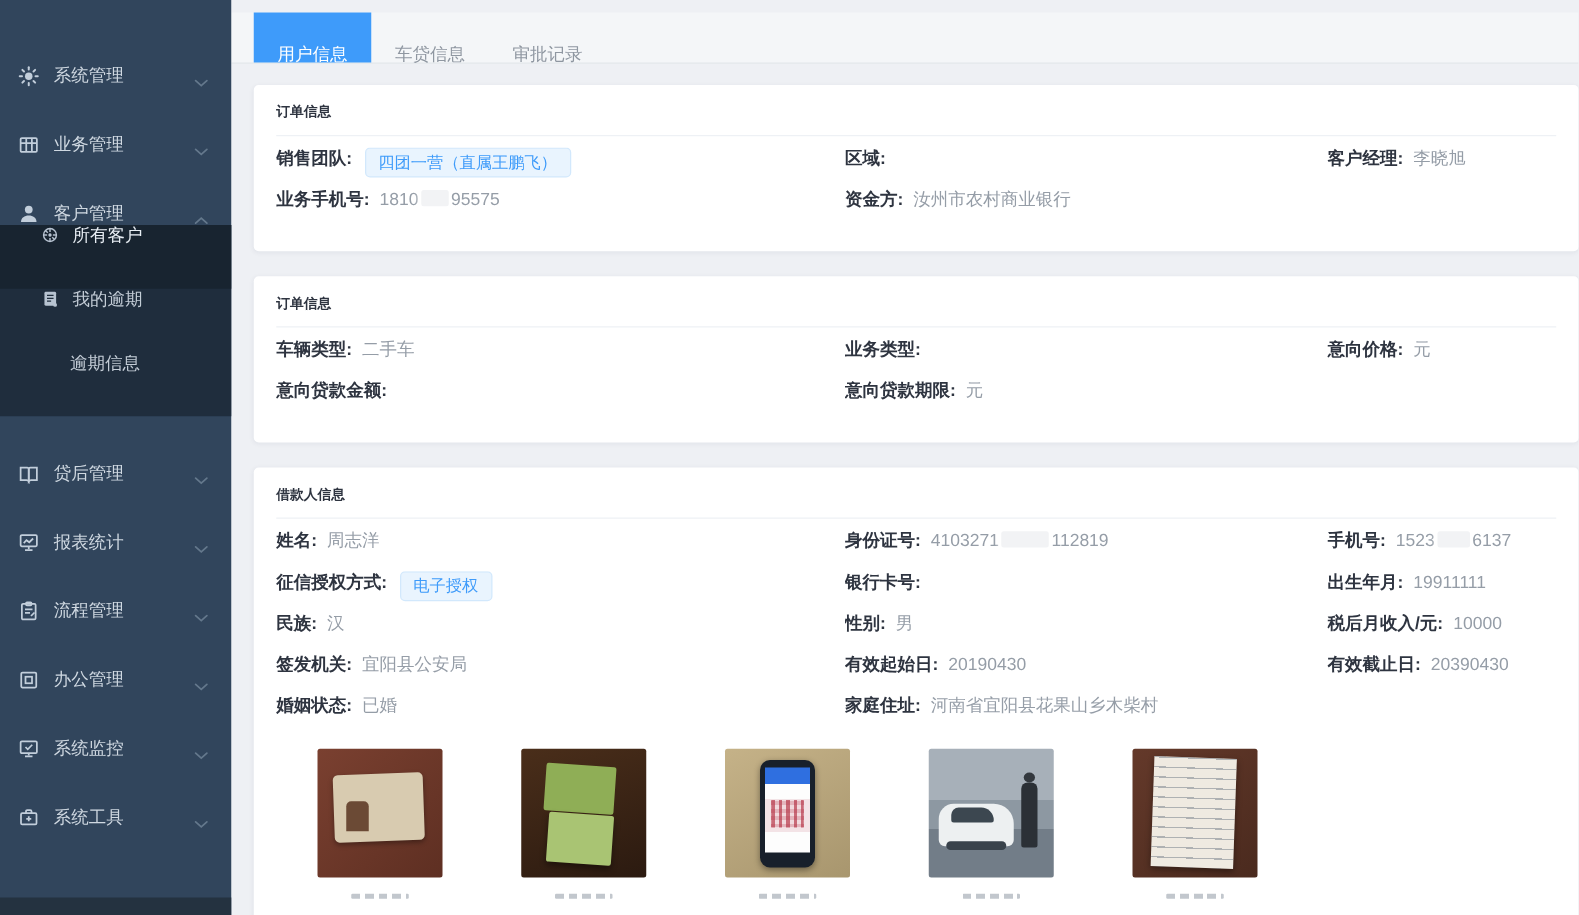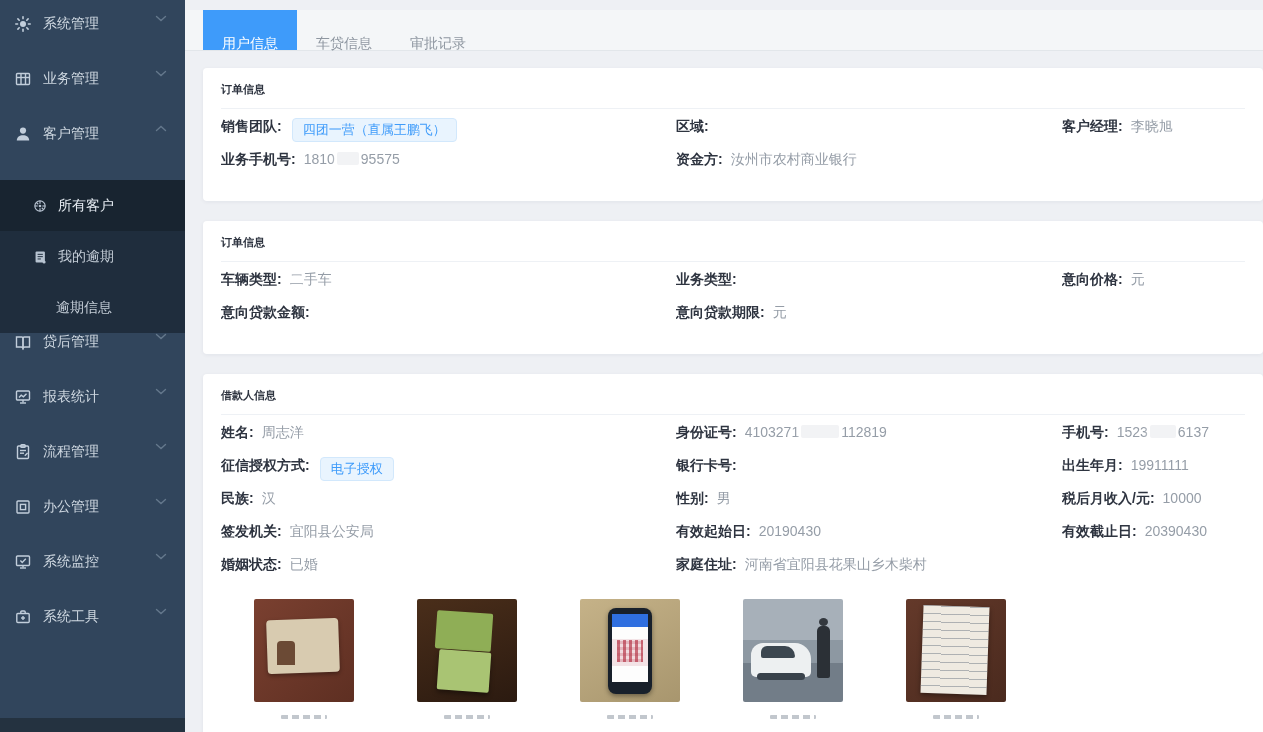--- a/index.html
+++ b/index.html
@@ -12,30 +12,30 @@
   }
   *{box-sizing:border-box;margin:0;padding:0}
   html,body{width:1263px;height:732px;overflow:hidden}
   body{
     font-family:"Liberation Sans","DejaVu Sans",sans-serif;
     font-size:14px;background:#eef0f4;color:#2e3440;position:relative;
   }
   
   .sidebar{position:absolute;left:0;top:0;width:185px;height:732px;background:var(--sidebar-bg);z-index:2}
   #side-nav{padding-top:15px}
-  .side-item{height:55px;display:flex;align-items:flex-start;padding:0 18px 0 14px;color:#cfd8e1;cursor:pointer}
+  .side-item{height:55px;display:flex;align-items:flex-end;padding:0 18px 0 14px;color:#cfd8e1;cursor:pointer}
   .icon{display:inline-flex;width:18px;height:18px;flex:0 0 18px;color:#c2cedb}
   .icon svg{width:100%;height:100%;display:block}
   .side-item .icon{margin-right:11px}
   .side-label{white-space:nowrap}
   .chev{width:12px;height:7px;margin-left:auto;color:#64788c;display:inline-flex}
   .chev svg{width:100%;height:100%}
   .chev.up{transform:rotate(180deg)}
   .submenu{background:var(--submenu-bg)}
-  .sub-item{height:51px;display:flex;align-items:center;padding-left:32px;color:#c4cdd7;cursor:pointer}
+  .sub-item{height:51px;display:flex;padding-left:32px;color:#c4cdd7;cursor:pointer}
   .sub-item .icon{width:16px;height:16px;flex:0 0 16px;margin-right:10px;color:#b7c3d1}
   .sub-item.no-icon{padding-left:56px}
   .sub-item.active{background:#182430;color:#e8eef4}
   .side-footer{position:absolute;bottom:0;left:0;width:100%;height:14px;background:#243240}
   
   .main{position:absolute;left:185px;top:0;width:1078px;height:732px;background:#eef0f4;overflow:hidden}
   .tabbar{margin-top:10px;height:41px;background:#f4f6f8;border-bottom:1px solid #e2e6ea;display:flex;padding-left:18px}
   .tab{padding:13px 19px;line-height:41px;font-size:14px;color:#8f97a1;cursor:pointer;white-space:nowrap}
   .tab.active{background:var(--accent);color:#fff}
   #cards{padding-top:17px}

